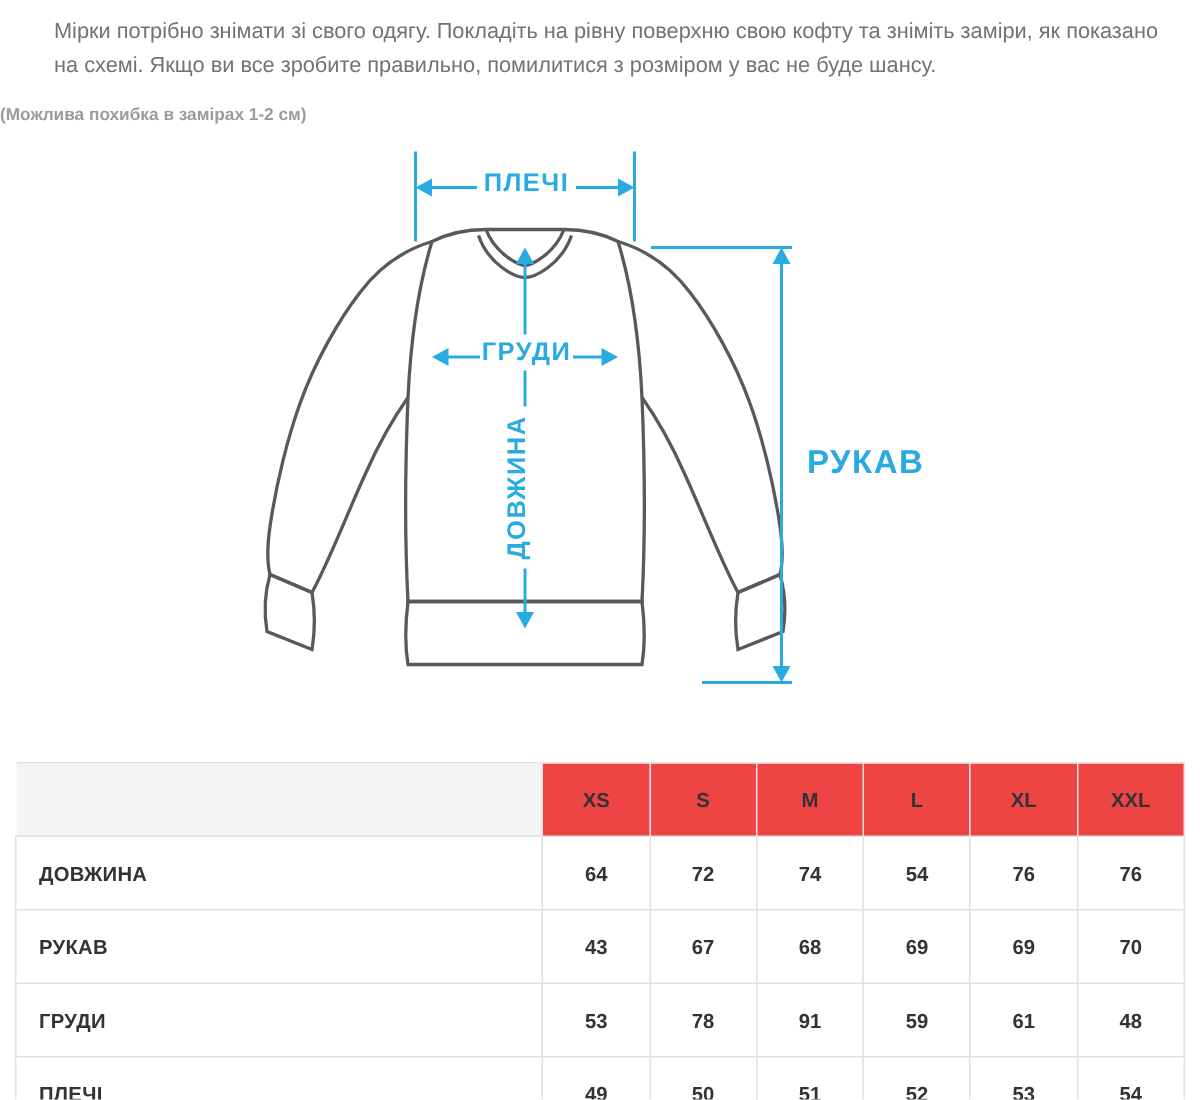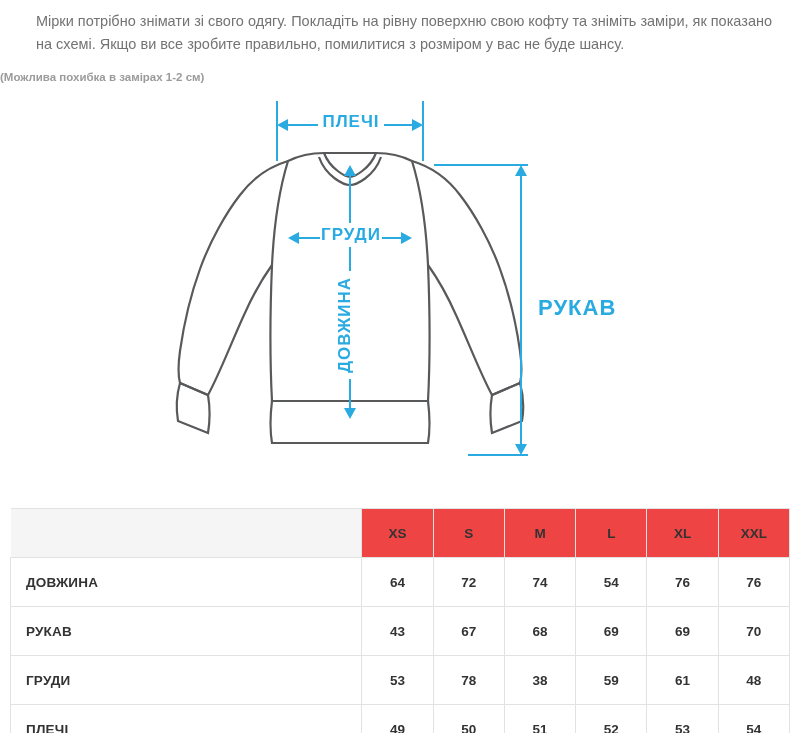--- a/index.html
+++ b/index.html
@@ -183,21 +183,21 @@
       <td>67</td>
       <td>68</td>
       <td>69</td>
       <td>69</td>
       <td>70</td>
     </tr>
     <tr>
       <td class="rowlabel">ГРУДИ</td>
       <td>53</td>
       <td>78</td>
-      <td>38</td>
+      <td>91</td>
       <td>59</td>
       <td>61</td>
       <td>48</td>
     </tr>
     <tr>
       <td class="rowlabel">ПЛЕЧІ</td>
       <td>49</td>
       <td>50</td>
       <td>51</td>
       <td>52</td>

